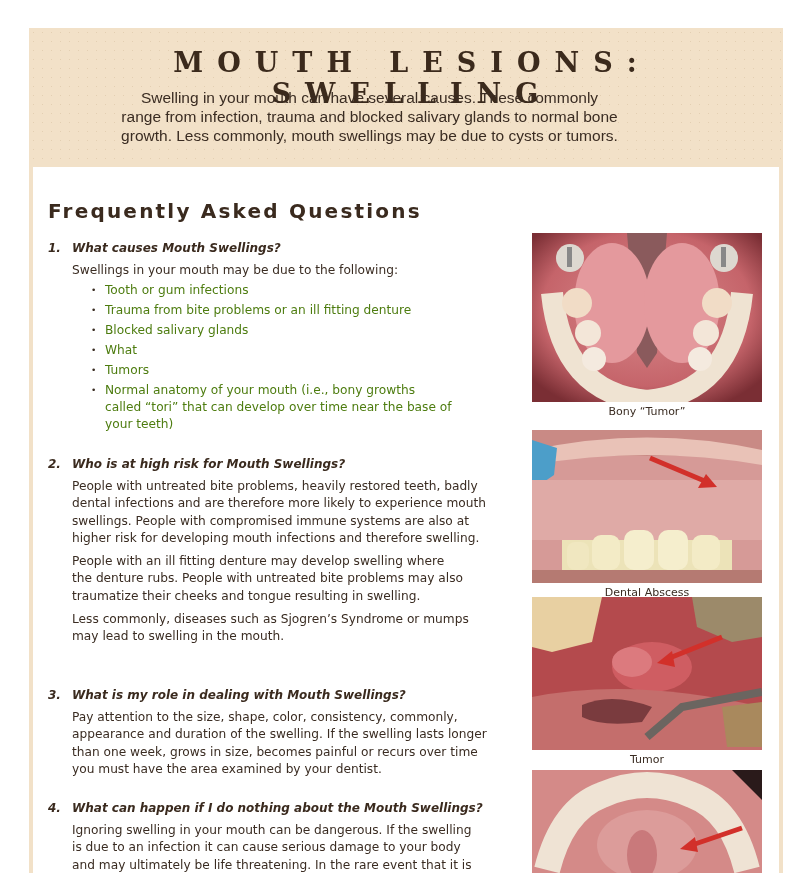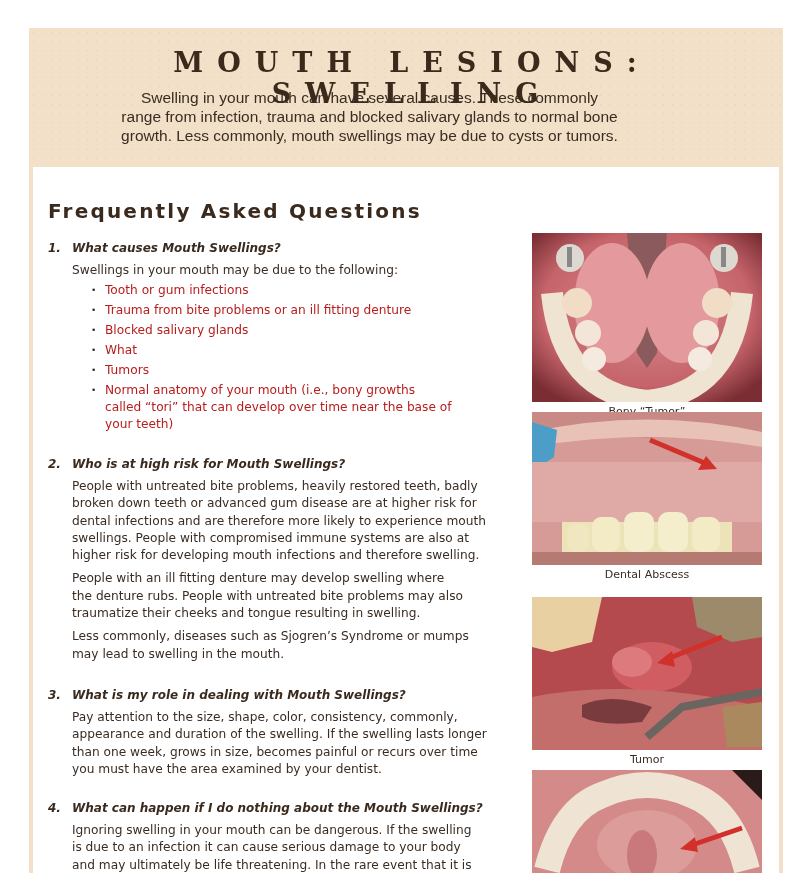--- a/index.html
+++ b/index.html
@@ -49,21 +49,21 @@
     .q .num { position: absolute; left: 0; top: 0; }
     .p {
       padding-left: 24px; margin-top: 6px;
       font-family: "DejaVu Sans", sans-serif;
       font-size: 12.2px; line-height: 17.3px; color: #3a2c22;
     }
     .p + .p { margin-top: 6px; }
     .bullets { list-style: none; padding-left: 57px; margin-top: 3px; }
     .bullets li {
       position: relative; padding-left: 0;
-      font-size: 12.2px; line-height: 17px; margin-bottom: 3px; color: #b91c1c;
+      font-size: 12.2px; line-height: 17px; margin-bottom: 3px; color: #4d7c0f;
     }
     .bullets li::before {
       content: "•"; position: absolute; left: -14px; top: 0; font-size: 9px; color: #3a2c22;
     }
     .bullets li span.line { display: block; }
 
     .fig {
       position: absolute; left: 499px; width: 230px;
     }
     .fig .img {
@@ -111,21 +111,20 @@
       </ul>
     </div>
 
     <div class="faq" style="top:289px;">
       <div class="q">
         <span class="num">2.</span>
         <span>Who is at high risk for Mouth Swellings?</span>
       </div>
       <div class="p">
         <div>People with untreated bite problems, heavily restored teeth, badly</div>
-        <div>broken down teeth or advanced gum disease are at higher risk for</div>
         <div>dental infections and are therefore more likely to experience mouth</div>
         <div>swellings. People with compromised immune systems are also at</div>
         <div>higher risk for developing mouth infections and therefore swelling.</div>
       </div>
       <div class="p">
         <div>People with an ill fitting denture may develop swelling where</div>
         <div>the denture rubs. People with untreated bite problems may also</div>
         <div>traumatize their cheeks and tongue resulting in swelling.</div>
       </div>
       <div class="p">
@@ -182,21 +181,21 @@
           <circle cx="185" cy="70" r="15" fill="#f1dcc6"></circle>
           <circle cx="56" cy="100" r="13" fill="#f3e6d8"></circle>
           <circle cx="174" cy="100" r="13" fill="#f3e6d8"></circle>
           <circle cx="62" cy="126" r="12" fill="#f4eadf"></circle>
           <circle cx="168" cy="126" r="12" fill="#f4eadf"></circle>
         </svg>
       </div>
       <div class="cap">Bony “Tumor”</div>
     </div>
 
-    <div class="fig" style="top:245px;">
+    <div class="fig" style="top:263px;">
       <div class="img" style="height:153px;">
         <svg width="230" height="153" viewBox="0 0 230 153">
           <rect width="230" height="153" fill="#d69a97"></rect>
           <rect width="230" height="26" fill="#c98a85"></rect>
           <path d="M0 20 Q115 -5 230 20 L230 35 Q115 15 0 35 Z" fill="#e9c2b7"></path>
           <path d="M0 10 L25 18 L22 45 L0 60 Z" fill="#4c9ec9"></path>
           <rect x="0" y="50" width="230" height="60" fill="#dfaaa6"></rect>
           <path d="M30 110 L200 110 L200 140 L30 140 Z" fill="#ece3b8"></path>
           <rect x="35" y="112" width="22" height="28" rx="8" fill="#f0e7c0"></rect>
           <rect x="60" y="105" width="28" height="35" rx="9" fill="#f3ebc6"></rect>

